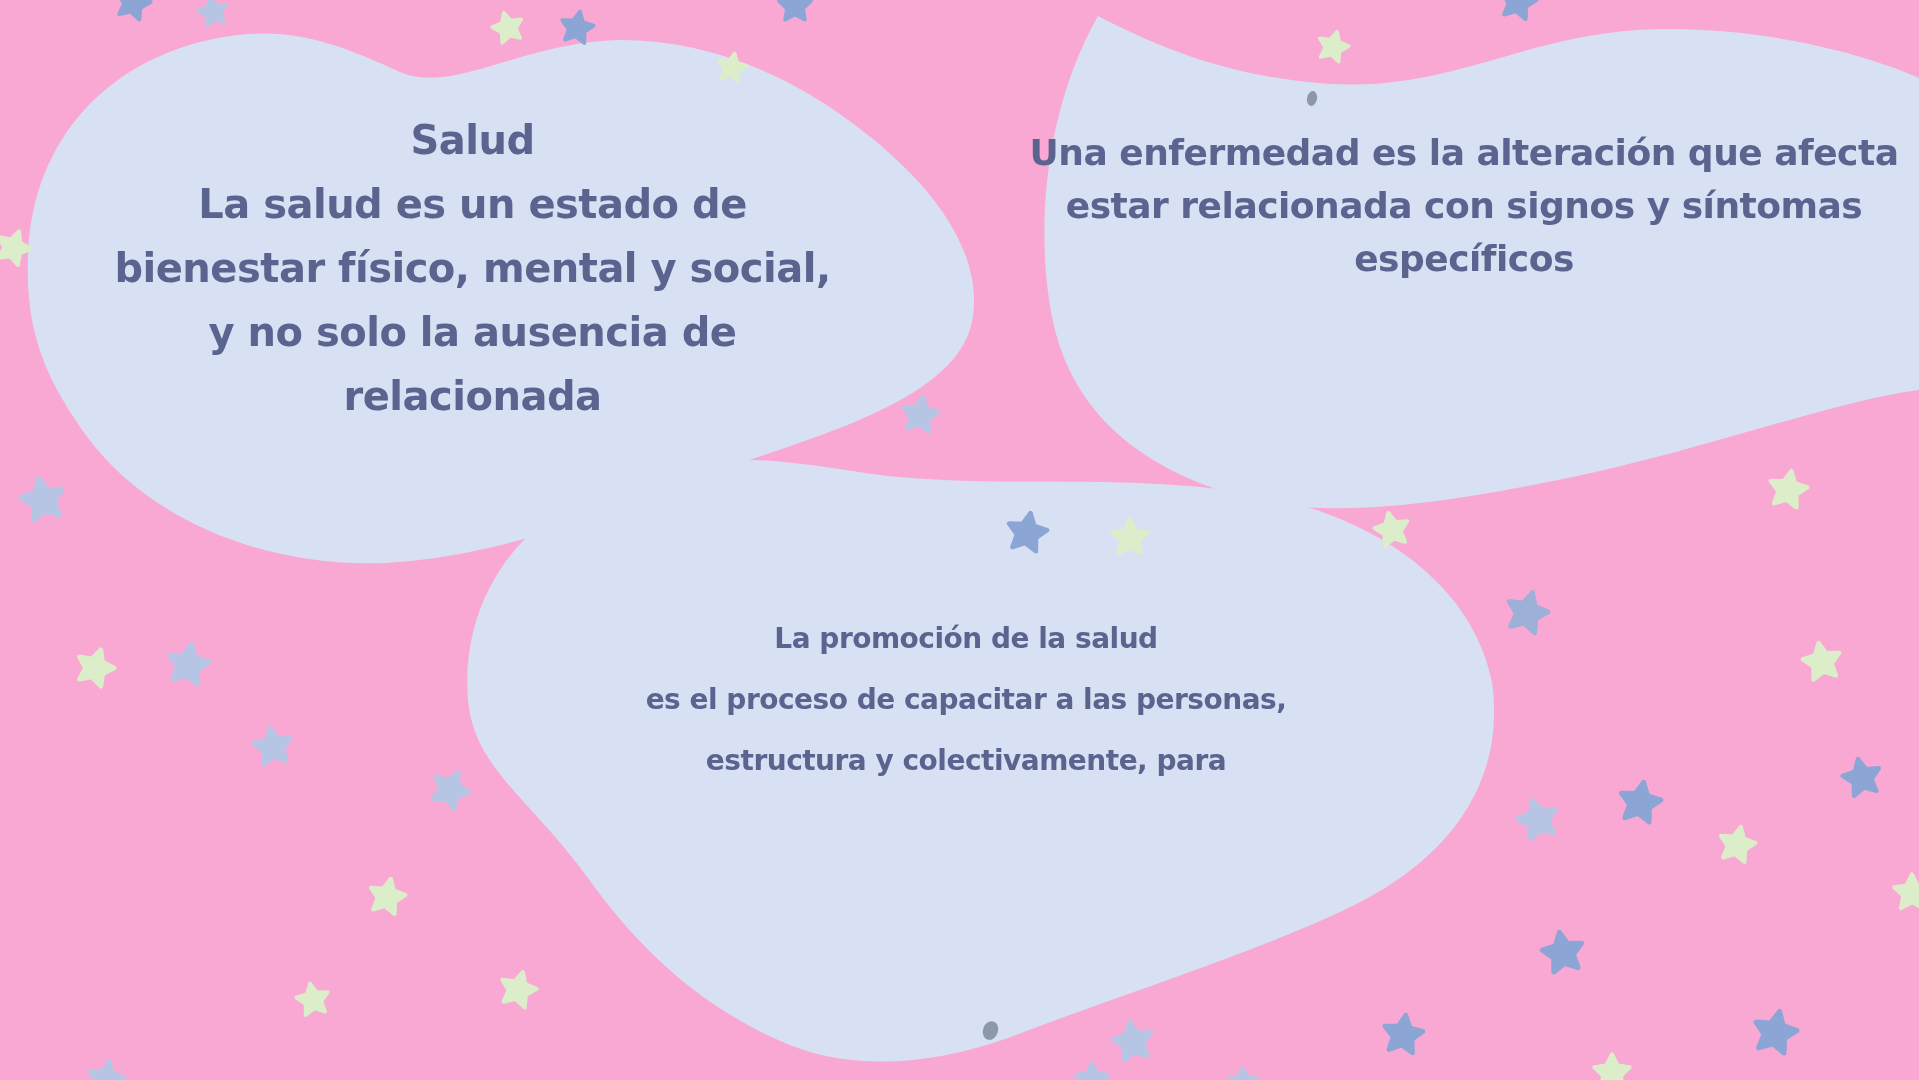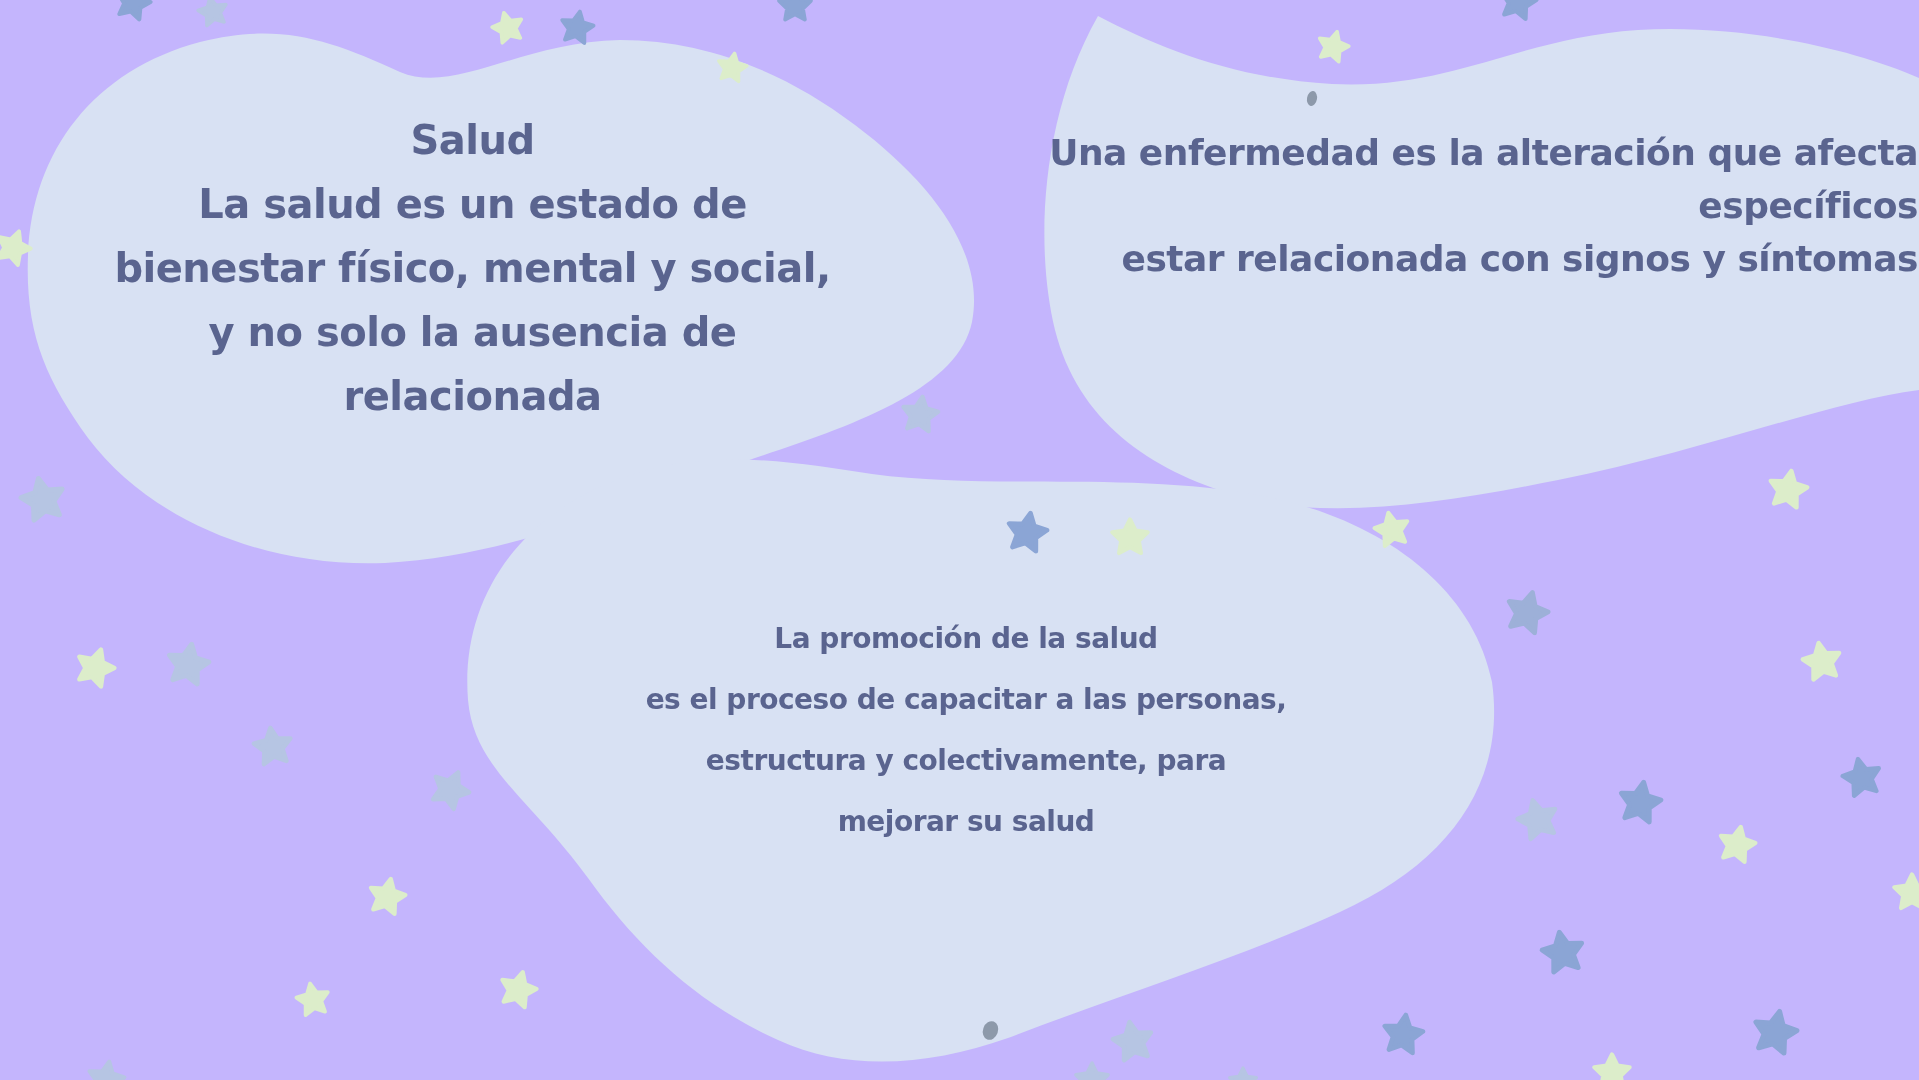--- a/index.html
+++ b/index.html
@@ -1,18 +1,18 @@
 <!DOCTYPE html>
 <html><head>
 <meta charset="utf-8">
 <style>
   html,body{margin:0;padding:0;background:#edf1fa;}
   .stage{
     position:relative;width:1919px;height:1080px;overflow:hidden;
-    background:#c4b5fd;
+    background:#f9a8d4;
     font-family:"DejaVu Sans","Liberation Sans",sans-serif;
   }
   .layer{position:absolute;left:0;top:0;width:100%;height:100%;pointer-events:none;}
   .stars-behind{z-index:1;}
   .blobs{position:absolute;left:0;top:0;z-index:2;}
   .stars-front{z-index:3;}
   .dots-layer{z-index:3;}
   .card{
     position:absolute;z-index:4;text-align:center;font-weight:bold;
     color:#5a648f;letter-spacing:-0.5px;
@@ -160,26 +160,25 @@
     </div>
 
   <div class="card card-salud" style="color: rgb(90, 100, 143);">
     <span class="ln">Salud</span>
     <span class="ln">La salud es un estado de</span>
     <span class="ln">bienestar físico, mental y social,</span>
     <span class="ln">y no solo la ausencia de</span>
     <span class="ln">relacionada</span>
   </div>
 
-  <div class="card card-enfermedad" style="color: rgb(90, 100, 143); text-align: right;">
+  <div class="card card-enfermedad" style="color: rgb(90, 100, 143);">
     <span class="ln">Una enfermedad es la alteración que afecta</span>
+    <span class="ln">estar relacionada con signos y síntomas</span>
     <span class="ln">específicos</span>
-    <span class="ln">estar relacionada con signos y síntomas</span>
   </div>
 
   <div class="card card-promocion" style="color: rgb(90, 100, 143);">
     <span class="ln">La promoción de la salud</span>
     <span class="ln">es el proceso de capacitar a las personas,</span>
     <span class="ln">estructura y colectivamente, para</span>
-    <span class="ln">mejorar su salud</span>
   </div>
 
 </div>
 
 </body></html>

